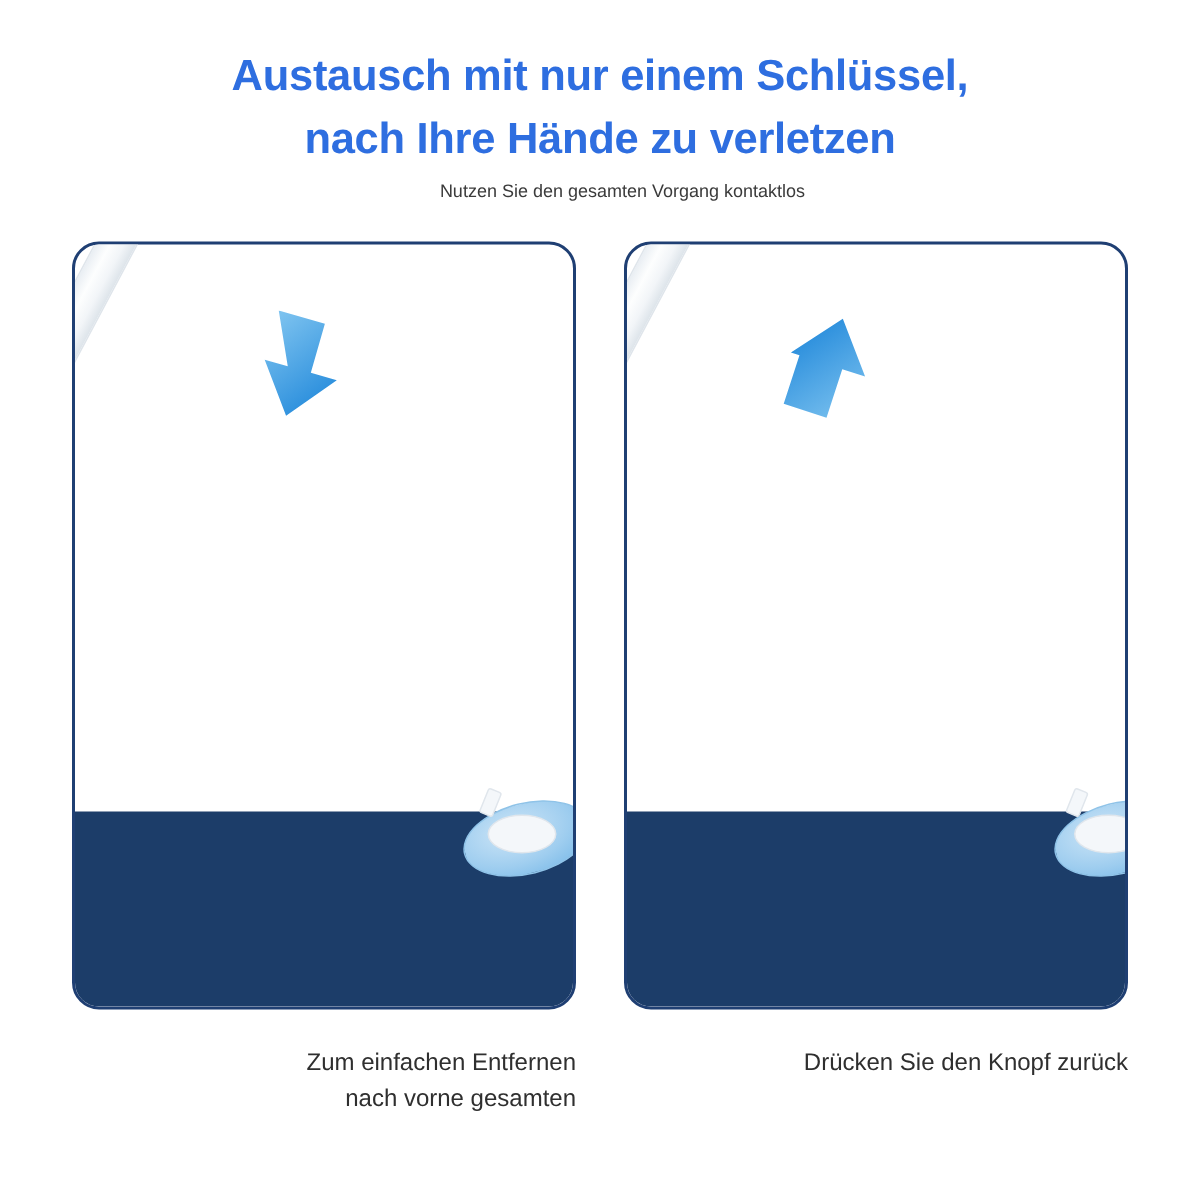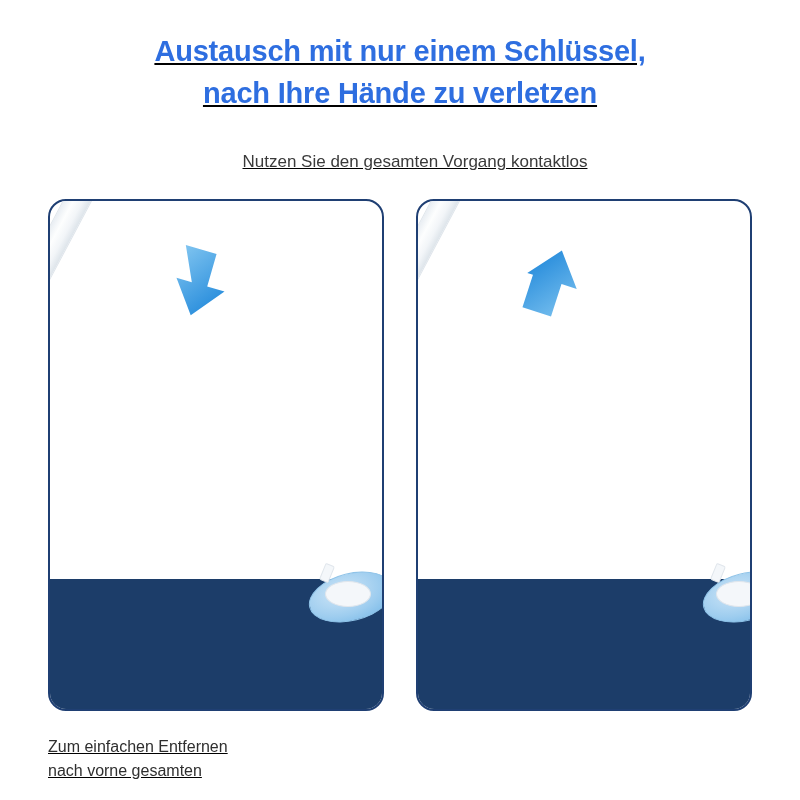--- a/index.html
+++ b/index.html
@@ -11,39 +11,38 @@
     height: 800px;
     background: #ffffff;
     font-family: "Liberation Sans", sans-serif;
     overflow: hidden;
   }
   .page {
     position: relative;
     width: 800px;
     height: 760px;
     box-sizing: border-box;
-    text-decoration: underline;
   }
   .headline {
     text-align: center;
     color: #2e6ee0;
     font-size: 29px;
     font-weight: bold;
     line-height: 1.45;
     padding: 30px 40px 0 40px;
     letter-spacing: -0.2px;
   }
   .headline .line {
     display: block;
   }
   .subhead {
     text-align: center;
     color: #3b3b3b;
-    font-size: 17px;
-    margin-top: 38px;
+    font-size: 12px;
+    margin-top: 6px;
     font-weight: normal;
     padding-left: 30px;
   }
   .panels {
     display: flex;
     justify-content: center;
     gap: 32px;
     margin-top: 27px;
   }
   .panel {
@@ -122,21 +121,21 @@
   .panel-right .head-plate { left: 298px; top: 380px; }
   .panel-right .head-stub { left: 295px; top: 363px; transform: rotate(22deg); }
 
   .arrow {
     position: absolute;
   }
   .arrow-down { left: 120px; top: 44px; }
   .arrow-up { left: 104px; top: 42px; }
 
   .caption {
-    text-align: left;
+    text-align: right;
     color: #2f2f2f;
     font-size: 16px;
     line-height: 1.5;
     margin-top: 24px;
   }
   .caption .cline { display: block; }
 </style>
 </head>
 <body>
 
@@ -202,16 +201,20 @@
               <linearGradient id="gup" x1="1" y1="1" x2="0" y2="0">
                 <stop offset="0%" stop-color="#7fc4f0"></stop>
                 <stop offset="100%" stop-color="#1782d8"></stop>
               </linearGradient>
             </defs>
             <path d="M30 6 L56 38 L40 38 L40 72 L10 72 L10 38 L4 38 Z" fill="url(#gup)" transform="rotate(18 30 38)"></path>
           </svg>
         </div>
       </div>
 
+      <div class="caption">
+        <span class="cline">Drücken Sie den Knopf zurück</span>
+        <span class="cline"></span>
+      </div>
     </div>
 
   </div>
 </div>
 
 </body></html>

